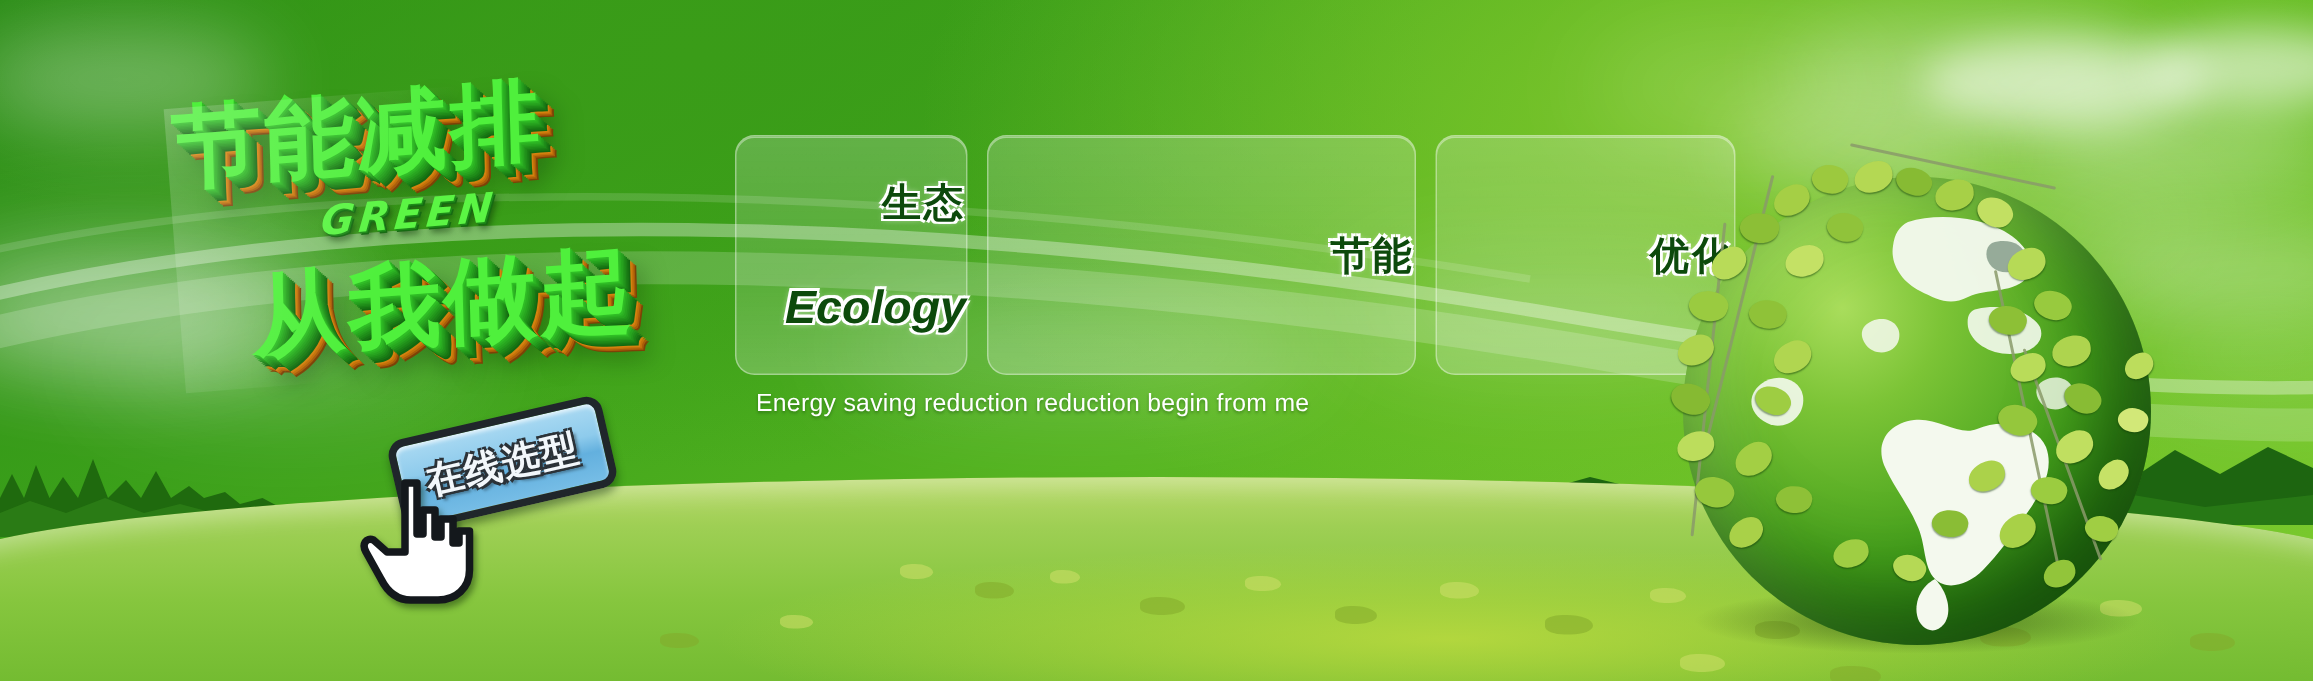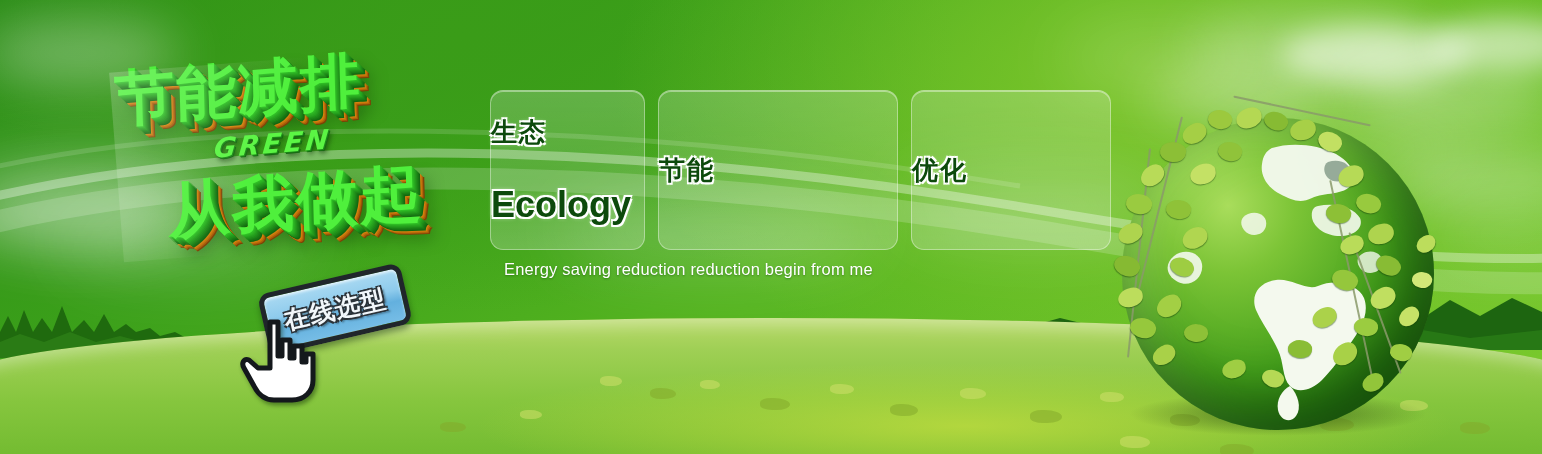--- a/index.html
+++ b/index.html
@@ -115,36 +115,37 @@
   .cursor-hand svg{width:100%;height:100%;display:block;
     filter:drop-shadow(2px 3px 2px rgba(10,40,5,.45));}
 
   
   .cards{position:absolute;left:490px;top:90px;display:flex;gap:13px;}
   .card{
     width:155px;height:160px;border-radius:13px;
     background:linear-gradient(to bottom, rgba(255,255,255,.20) 0%, rgba(255,255,255,.13) 55%, rgba(255,255,255,.22) 100%);
     border:1px solid rgba(255,255,255,.38);
     box-shadow:inset 0 1px 0 rgba(255,255,255,.4);
-    display:flex;flex-direction:column;align-items:flex-start;justify-content:center;
+    display:flex;flex-direction:column;align-items:flex-end;justify-content:center;
     gap:34px;
   }
-  .card.w2{width:240px;}
+  .card.w2{width:286px;}
   .card.w3{width:200px;}
   .card-cn{
     font-family:"DejaVu Sans", sans-serif;font-weight:bold;font-size:26px;
     color:#0d4a0c;letter-spacing:2px;
     text-shadow:-1.6px -1.6px 0 #fff,1.6px -1.6px 0 #fff,-1.6px 1.6px 0 #fff,1.6px 1.6px 0 #fff,
                 0 0 4px rgba(255,255,255,.8);
   }
   .card-en{
-    font-family:"Liberation Sans", sans-serif;font-weight:bold;font-size:36px;
+    font-family:"Liberation Sans", sans-serif;font-weight:bold;font-size:31px;
     color:#0d4a0c;white-space:nowrap;
     text-shadow:-1.8px -1.8px 0 #fff,1.8px -1.8px 0 #fff,-1.8px 1.8px 0 #fff,1.8px 1.8px 0 #fff,
                 0 0 5px rgba(255,255,255,.85);
+    font-style:italic;
   }
 
   .tagline{
     position:absolute;left:504px;top:260px;
     font-family:"Liberation Sans", sans-serif;font-size:16.5px;color:#ffffff;
     letter-spacing:.2px;
     text-shadow:0 1px 2px rgba(20,70,10,.45);
   }
 </style>
 </head>

